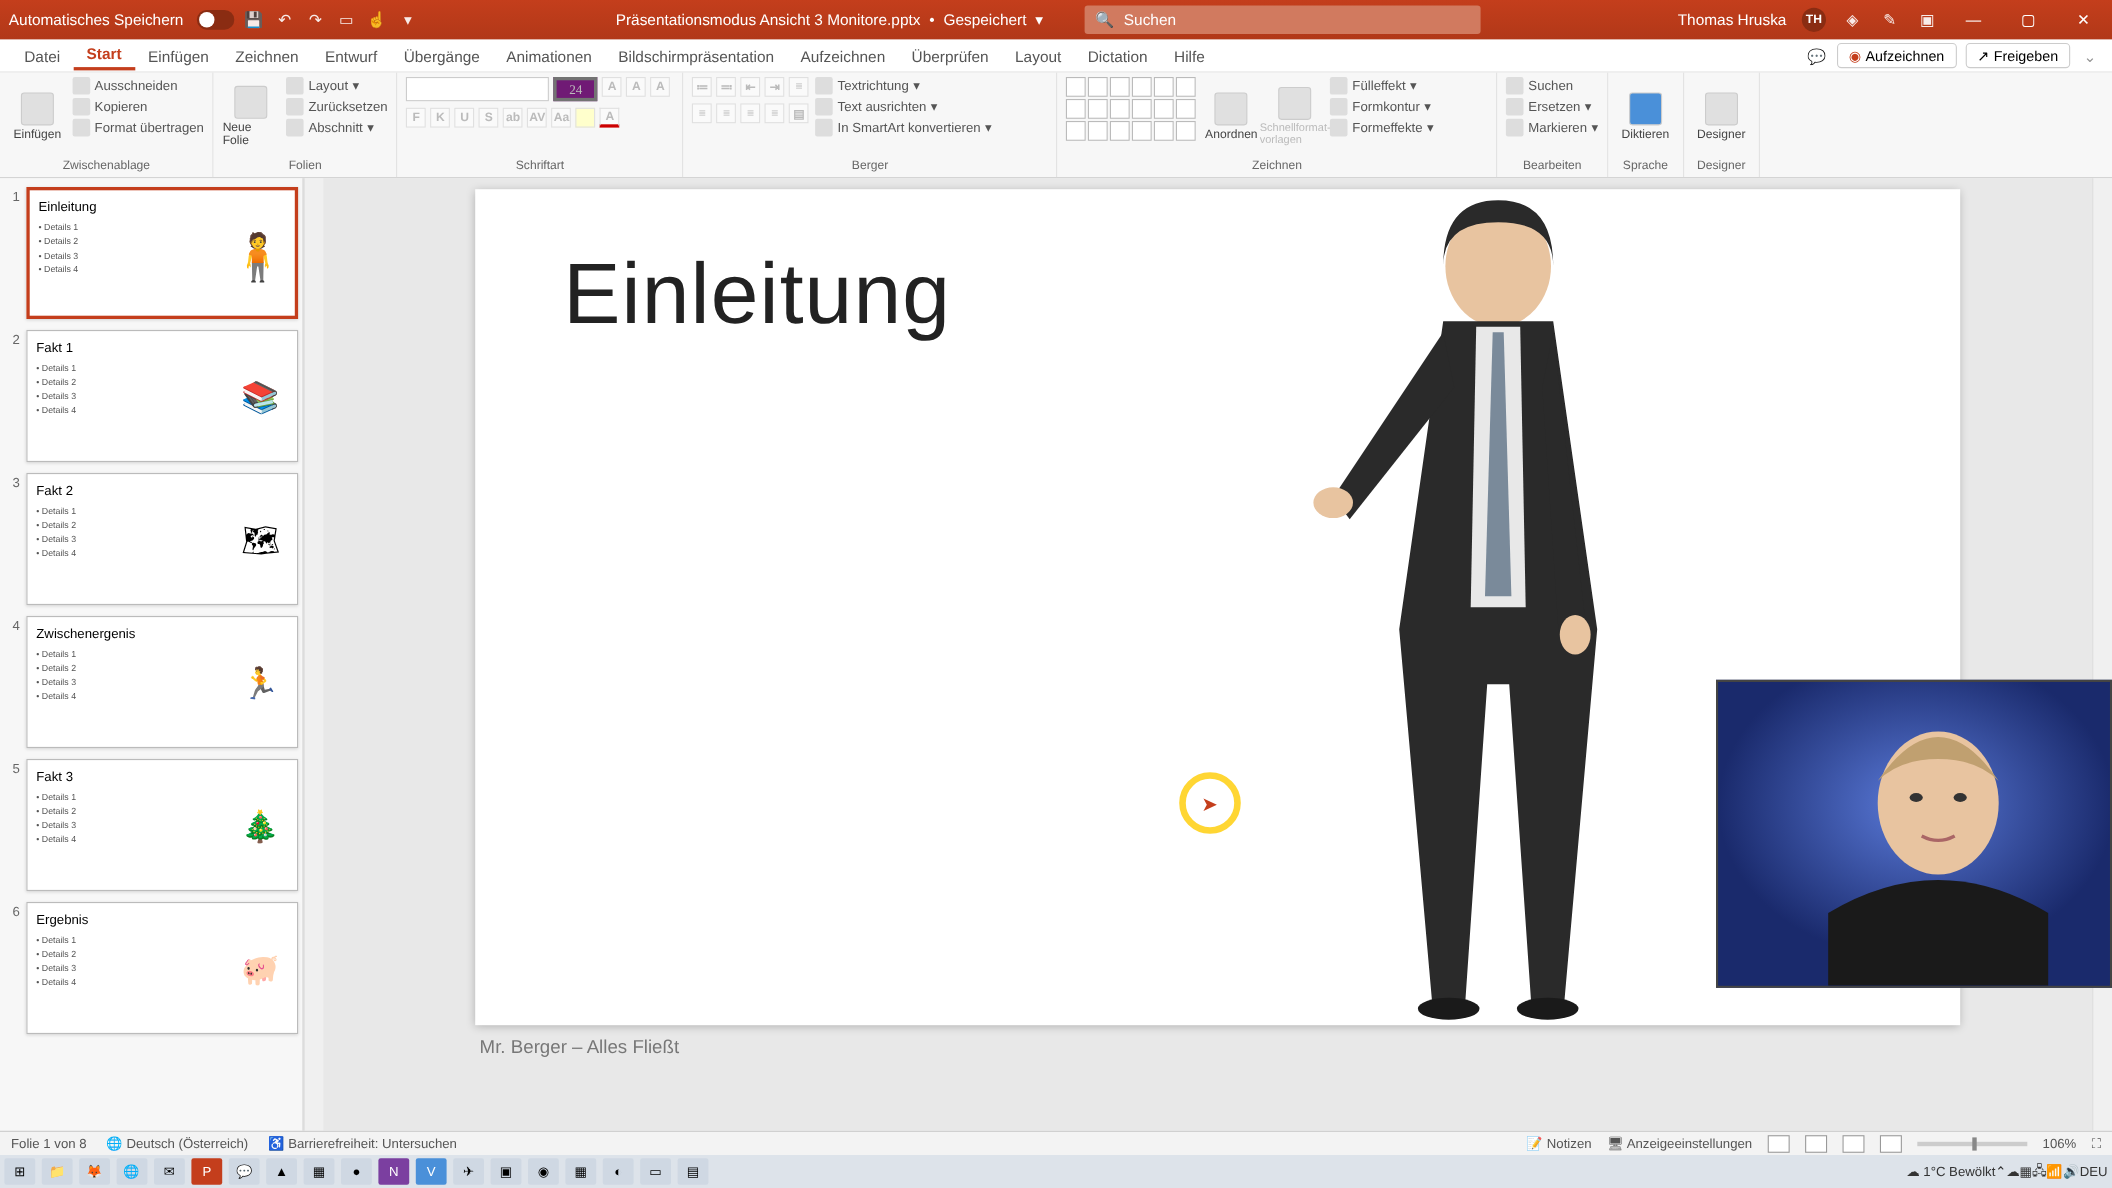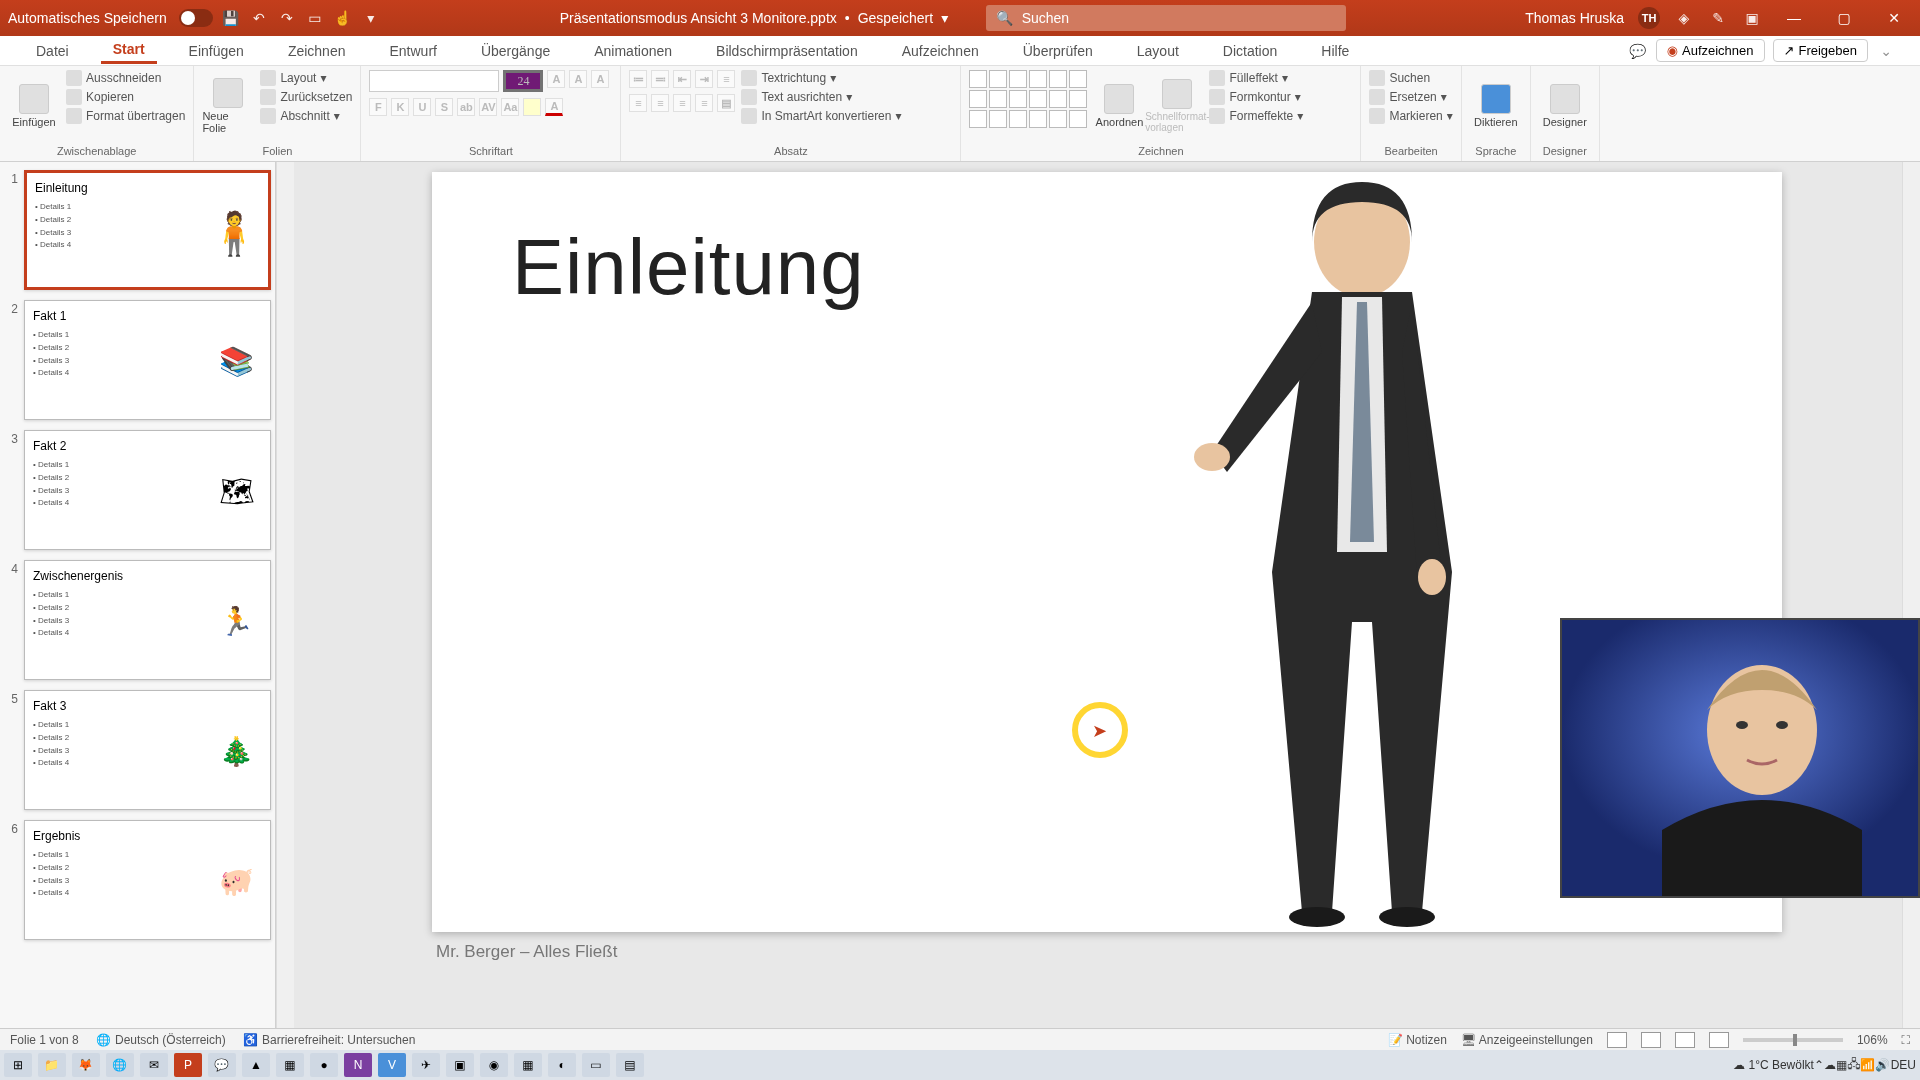--- a/index.html
+++ b/index.html
@@ -11,21 +11,21 @@
 .autosave-toggle { width: 34px; height: 18px; background: #8a2c12; border-radius: 9px; position: relative; margin-left: 4px; }
 .autosave-toggle::after { content: ""; position: absolute; left: 2px; top: 2px; width: 14px; height: 14px; background: #fff; border-radius: 50%; }
 .qat-icon { width: 20px; height: 20px; display: flex; align-items: center; justify-content: center; opacity: .9; }
 .title-center { flex: 1; text-align: center; display: flex; align-items: center; justify-content: center; gap: 8px; }
 .search-box { flex: 0 0 360px; height: 26px; background: #d17a5f; border-radius: 3px; display: flex; align-items: center; padding: 0 10px; margin-left: 30px; gap: 8px; color: #fff; }
 .title-right { display: flex; align-items: center; gap: 14px; }
 .user-badge { width: 22px; height: 22px; border-radius: 50%; background: #8a2c12; display: flex; align-items: center; justify-content: center; font-size: 11px; font-weight: bold; }
 .win-btn { width: 36px; height: 28px; display: flex; align-items: center; justify-content: center; }
 
 
-.menu-tabs { height: 30px; background: #fff; border-bottom: 1px solid #e0e0e0; display: flex; align-items: center; padding: 0 24px; gap: 20px; font-size: 14px; }
+.menu-tabs { height: 30px; background: #fff; border-bottom: 1px solid #e0e0e0; display: flex; align-items: center; padding: 0 10px; gap: 0; font-size: 14px; }
 .menu-tab { padding: 4px 12px; color: #555; cursor: pointer; }
 .menu-tab.active { border-bottom: 3px solid #c43e1c; color: #c43e1c; font-weight: 600; }
 .menu-right { margin-left: auto; display: flex; align-items: center; gap: 8px; }
 .menu-pill { padding: 3px 10px; border: 1px solid #ccc; border-radius: 4px; font-size: 13px; display: flex; align-items: center; gap: 4px; }
 
 
 .ribbon { height: 96px; background: #f7f7f7; border-bottom: 1px solid #d0d0d0; display: flex; font-size: 12px; }
 .ribbon-group { border-right: 1px solid #e3e3e3; padding: 4px 8px 0; display: flex; flex-direction: column; }
 .ribbon-group .body { flex: 1; display: flex; align-items: flex-start; gap: 6px; }
 .ribbon-group .label { text-align: center; font-size: 11px; color: #666; padding: 2px 0 4px; }
@@ -229,21 +229,21 @@
           <div class="mi">≡</div>
           <div class="mi">▤</div>
         </div>
       </div>
       <div class="rib-stack disabled">
         <div class="rib-row"><div class="si"></div><span>Textrichtung</span>▾</div>
         <div class="rib-row"><div class="si"></div><span>Text ausrichten</span>▾</div>
         <div class="rib-row"><div class="si"></div><span>In SmartArt konvertieren</span>▾</div>
       </div>
     </div>
-    <div class="label">Absatz</div>
+    <div class="label">Berger</div>
   </div>
 
   <div class="ribbon-group" style="width:400px">
     <div class="body">
       <div class="shape-grid">
         <div class="sh"></div>
           <div class="sh"></div>
           <div class="sh"></div>
           <div class="sh"></div>
           <div class="sh"></div>

